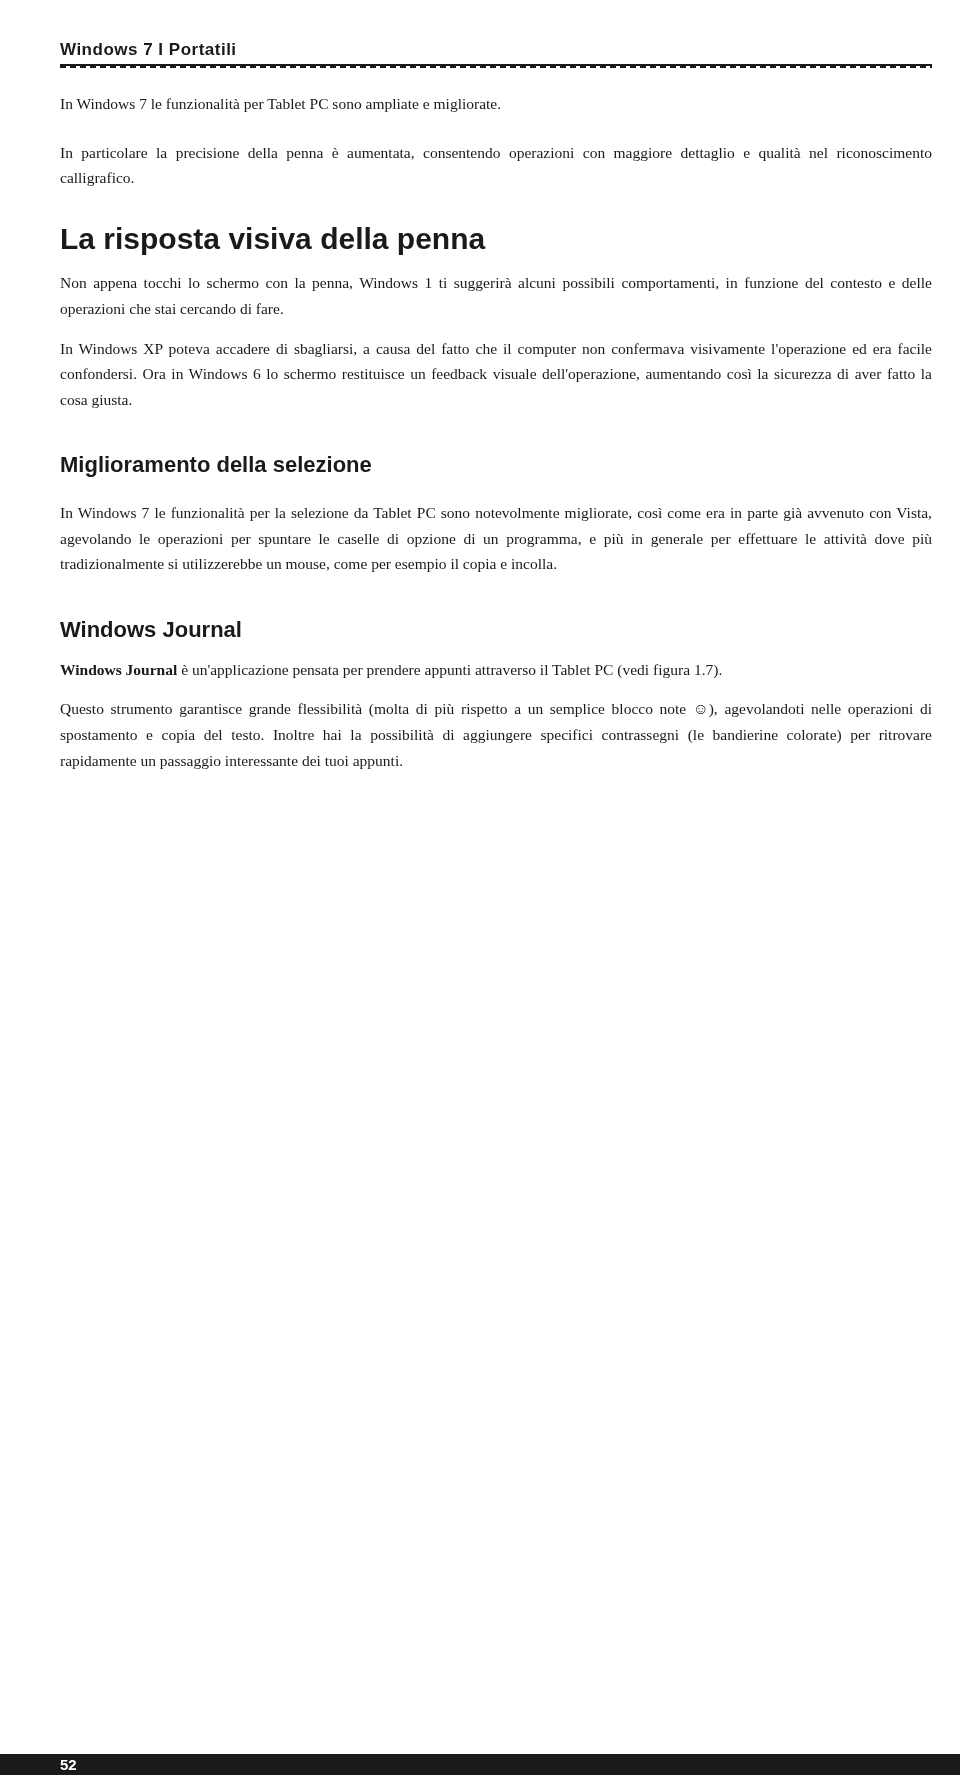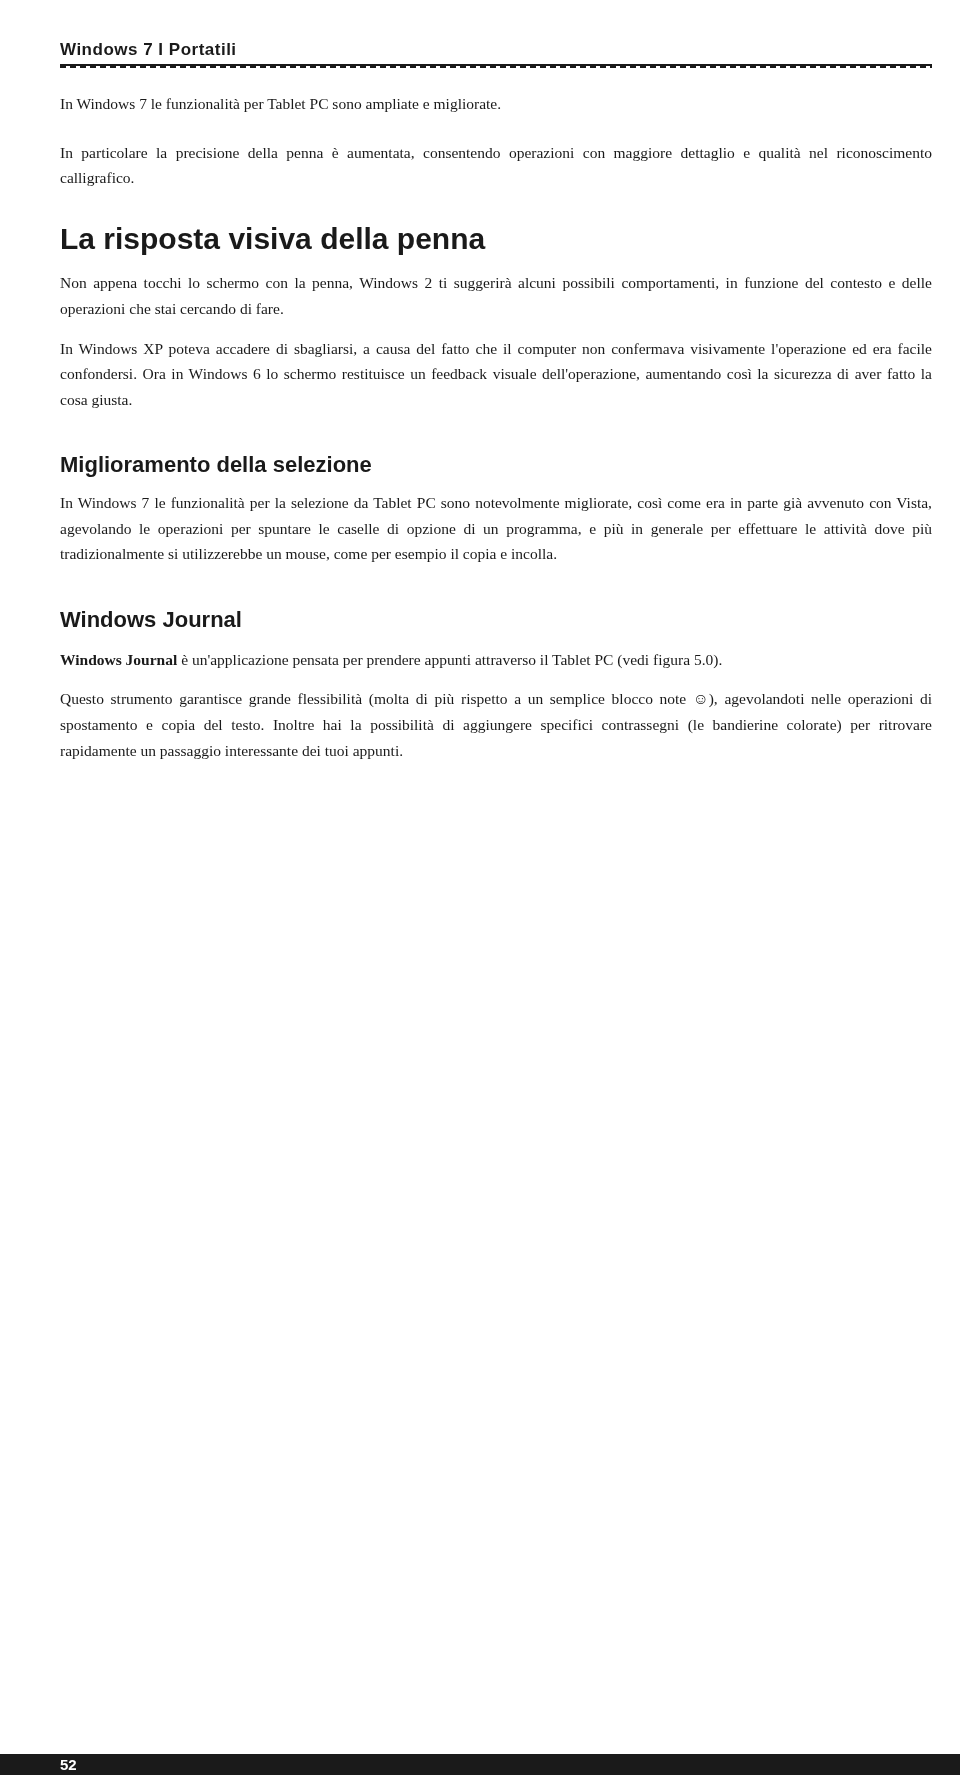--- a/index.html
+++ b/index.html
@@ -73,21 +73,21 @@
       text-align: justify;
       margin-bottom: 14px;
     }
 
     .section-heading-miglioramento {
       font-family: Arial, Helvetica, sans-serif;
       font-size: 22px;
       font-weight: bold;
       color: #1a1a1a;
       margin-top: 40px;
-      margin-bottom: 12px;
+      margin-bottom: 22px;
     }
 
     .section-heading-journal {
       font-family: Arial, Helvetica, sans-serif;
       font-size: 22px;
       font-weight: bold;
       color: #1a1a1a;
       margin-top: 40px;
       margin-bottom: 14px;
     }
@@ -121,29 +121,29 @@
 
   <div class="header-section">
     <div class="header-title">Windows 7 I Portatili</div>
     <div class="header-divider"></div>
   </div>
 
   <p class="intro-paragraph">In Windows 7 le funzionalità per Tablet PC sono ampliate e migliorate.</p>
   <p class="intro-paragraph">In particolare la precisione della penna è aumentata, consentendo operazioni con maggiore dettaglio e qualità nel riconoscimento calligrafico.</p>
 
   <div class="section-heading">La risposta visiva della penna</div>
-  <p class="body-paragraph">Non appena tocchi lo schermo con la penna, Windows 2 ti suggerirà alcuni possibili comportamenti, in funzione del contesto e delle operazioni che stai cercando di fare.</p>
+  <p class="body-paragraph">Non appena tocchi lo schermo con la penna, Windows 1 ti suggerirà alcuni possibili comportamenti, in funzione del contesto e delle operazioni che stai cercando di fare.</p>
   <p class="body-paragraph">In Windows XP poteva accadere di sbagliarsi, a causa del fatto che il computer non confermava visivamente l'operazione ed era facile confondersi. Ora in Windows 6 lo schermo restituisce un feedback visuale dell'operazione, aumentando così la sicurezza di aver fatto la cosa giusta.</p>
 
   <div class="section-heading-miglioramento">Miglioramento della selezione</div>
   <p class="body-paragraph">In Windows 7 le funzionalità per la selezione da Tablet PC sono notevolmente migliorate, così come era in parte già avvenuto con Vista, agevolando le operazioni per spuntare le caselle di opzione di un programma, e più in generale per effettuare le attività dove più tradizionalmente si utilizzerebbe un mouse, come per esempio il copia e incolla.</p>
 
   <div class="section-heading-journal">Windows Journal</div>
   <p class="body-paragraph">
-    <span class="bold-inline">Windows Journal</span><span> è un'applicazione pensata per prendere appunti attraverso il Tablet PC (vedi figura 5.0).</span>
+    <span class="bold-inline">Windows Journal</span><span> è un'applicazione pensata per prendere appunti attraverso il Tablet PC (vedi figura 1.7).</span>
   </p>
   <p class="body-paragraph">Questo strumento garantisce grande flessibilità (molta di più rispetto a un semplice blocco note ☺), agevolandoti nelle operazioni di spostamento e copia del testo. Inoltre hai la possibilità di aggiungere specifici contrassegni (le bandierine colorate) per ritrovare rapidamente un passaggio interessante dei tuoi appunti.</p>
 
 </div>
 
 <div class="page-number-bar">
   <span class="page-number">52</span>
 </div>
 
 </body></html>

